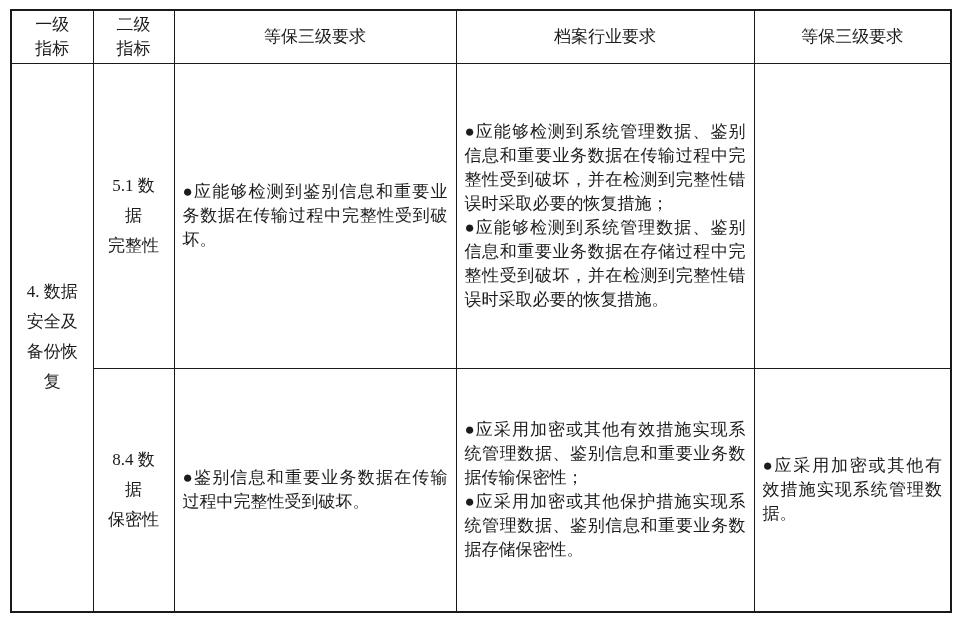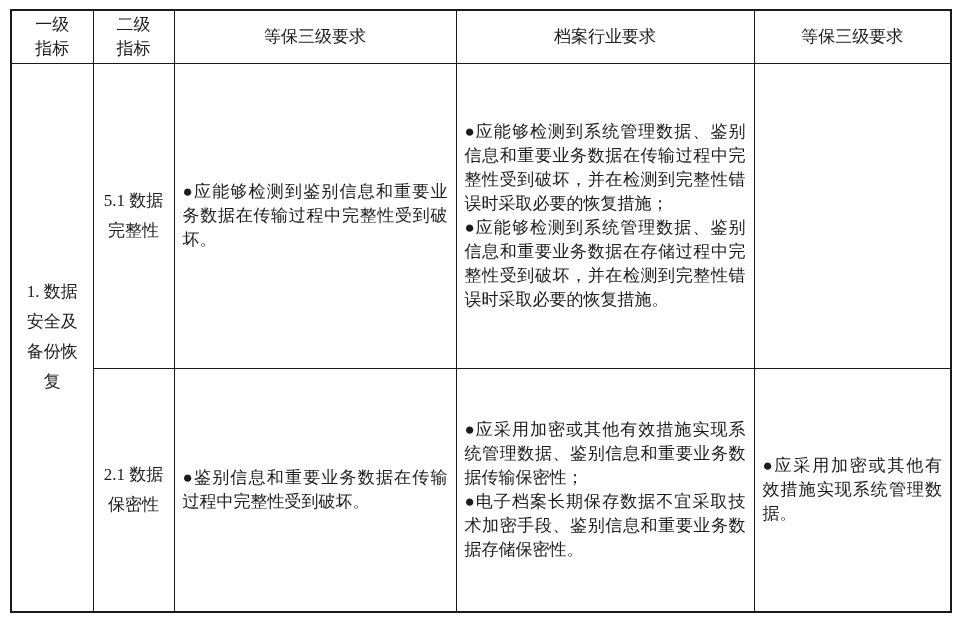--- a/index.html
+++ b/index.html
@@ -47,21 +47,21 @@
     vertical-align: middle;
     white-space: pre-line;
     line-height: 24px;
     padding: 2px 4px;
   }
   .cell-center {
     text-align: center;
     vertical-align: middle;
     white-space: pre-line;
     line-height: 30px;
-    padding: 2px 4px;
+    padding: 2px 12px;
   }
   .cell-text {
     text-align: justify;
     vertical-align: middle;
     white-space: pre-line;
     line-height: 24px;
     padding: 6px 8px;
     word-break: break-all;
   }
 </style>
@@ -83,34 +83,34 @@
 指标</th>
         <th>二级
 指标</th>
         <th>等保三级要求</th>
         <th>档案行业要求</th>
         <th>等保三级要求</th>
       </tr>
     </thead>
     <tbody>
       <tr class="row-integrity">
-        <td class="cell-center" rowspan="2">1. 数据
+        <td class="cell-center" rowspan="2">4. 数据
 安全及
 备份恢
 复</td>
         <td class="cell-center">5.1 数据
 完整性</td>
         <td class="cell-text">●应能够检测到鉴别信息和重要业务数据在传输过程中完整性受到破坏。</td>
         <td class="cell-text">●应能够检测到系统管理数据、鉴别信息和重要业务数据在传输过程中完整性受到破坏，并在检测到完整性错误时采取必要的恢复措施；
 ●应能够检测到系统管理数据、鉴别信息和重要业务数据在存储过程中完整性受到破坏，并在检测到完整性错误时采取必要的恢复措施。</td>
         <td class="cell-text"></td>
       </tr>
       <tr class="row-confidentiality">
-        <td class="cell-center">2.1 数据
+        <td class="cell-center">8.4 数据
 保密性</td>
         <td class="cell-text">●鉴别信息和重要业务数据在传输过程中完整性受到破坏。</td>
         <td class="cell-text">●应采用加密或其他有效措施实现系统管理数据、鉴别信息和重要业务数据传输保密性；
-●电子档案长期保存数据不宜采取技术加密手段、鉴别信息和重要业务数据存储保密性。</td>
+●应采用加密或其他保护措施实现系统管理数据、鉴别信息和重要业务数据存储保密性。</td>
         <td class="cell-text">●应采用加密或其他有效措施实现系统管理数据。</td>
       </tr>
     </tbody>
   </table>
 </div>
 
 </body></html>

